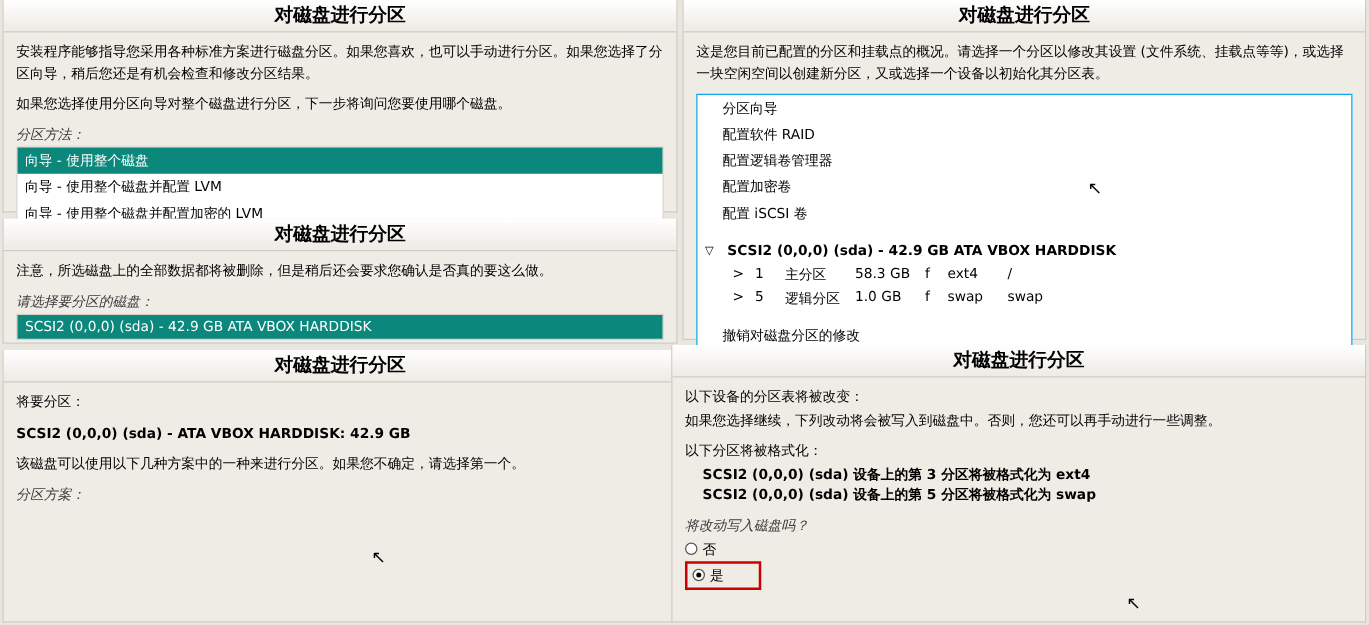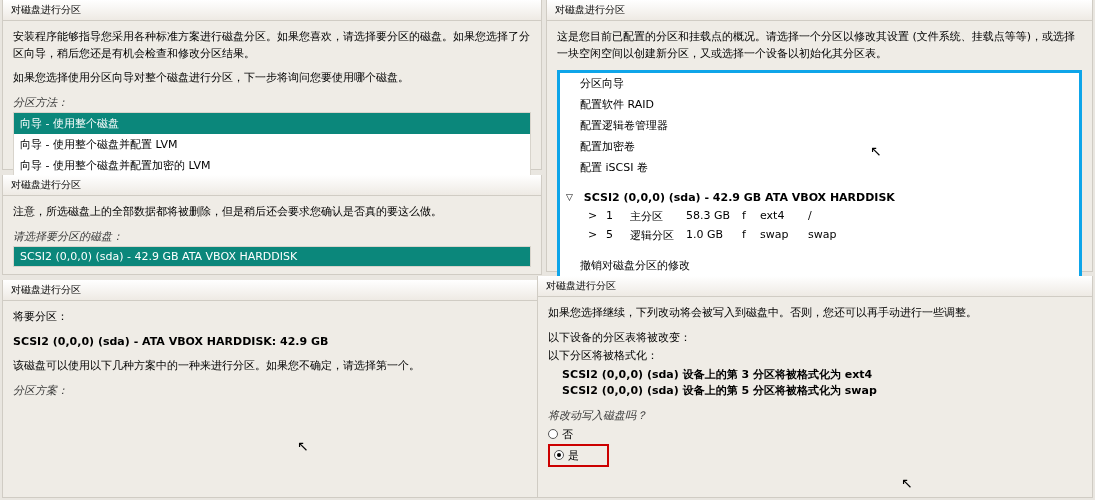--- a/index.html
+++ b/index.html
@@ -16,22 +16,23 @@
   .panel {
     position: absolute;
     background: #efece6;
     border: 1px solid #d0ccc4;
     border-top: none;
   }
   .titlebar {
     background: linear-gradient(to bottom, #ffffff, #eeeae4);
     border-bottom: 1px solid #d0ccc4;
     padding: 3px 8px;
-    font-weight: normal;
-    font-size: 10px;
+    font-weight: bold;
+    font-size: 15px;
+    text-align: center;
   }
   .body {
     padding: 8px 10px;
   }
   .body p {
     margin-bottom: 8px;
     line-height: 1.5;
   }
   .italic-label {
     font-style: italic;
@@ -113,21 +114,21 @@
     font-size: 14px;
     pointer-events: none;
   }
 </style>
 </head>
 <body>
 
 <div class="panel" style="left:2px; top:0; width:540px; height:170px;">
   <div class="titlebar">对磁盘进行分区</div>
   <div class="body">
-    <p>安装程序能够指导您采用各种标准方案进行磁盘分区。如果您喜欢，请选择要分区的磁盘。如果您选择了分区向导，稍后您还是有机会检查和修改分区结果。</p>
+    <p>安装程序能够指导您采用各种标准方案进行磁盘分区。如果您喜欢，也可以手动进行分区。如果您选择了分区向导，稍后您还是有机会检查和修改分区结果。</p>
     <p>如果您选择使用分区向导对整个磁盘进行分区，下一步将询问您要使用哪个磁盘。</p>
     <div class="italic-label">分区方法：</div>
     <div class="list">
       <div class="list-row selected">向导 - 使用整个磁盘</div>
       <div class="list-row">向导 - 使用整个磁盘并配置 LVM</div>
       <div class="list-row">向导 - 使用整个磁盘并配置加密的 LVM</div>
       <div class="list-row">手动</div>
     </div>
   </div>
 </div>
@@ -150,21 +151,21 @@
     <p style="font-weight:bold;">SCSI2 (0,0,0) (sda) - ATA VBOX HARDDISK: 42.9 GB</p>
     <p>该磁盘可以使用以下几种方案中的一种来进行分区。如果您不确定，请选择第一个。</p>
     <div class="italic-label">分区方案：</div>
   </div>
 </div>
 
 <div class="panel" style="left:546px; top:0; width:547px; height:272px;">
   <div class="titlebar">对磁盘进行分区</div>
   <div class="body">
     <p>这是您目前已配置的分区和挂载点的概况。请选择一个分区以修改其设置 (文件系统、挂载点等等)，或选择一块空闲空间以创建新分区，又或选择一个设备以初始化其分区表。</p>
-    <div class="list" style="background:#fff; border:3px solid #0ea5e9;">
+    <div class="list" style="background:#fff; border:1px solid #0ea5e9;">
       <div class="sublist">
         <div class="list-row">分区向导</div>
         <div class="list-row">配置软件 RAID</div>
         <div class="list-row">配置逻辑卷管理器</div>
         <div class="list-row">配置加密卷</div>
         <div class="list-row">配置 iSCSI 卷</div>
       </div>
       <div style="height:10px;"></div>
       <div class="disk-header">
         <span class="expander">▽</span>
@@ -193,22 +194,22 @@
         <div class="list-row">撤销对磁盘分区的修改</div>
         <div class="list-row selected">完成分区操作并将修改写入磁盘</div>
       </div>
     </div>
   </div>
 </div>
 
 <div class="panel" style="left:537px; top:276px; width:556px; height:222px;">
   <div class="titlebar">对磁盘进行分区</div>
   <div class="body">
+    <p style="margin-bottom:2px;">以下设备的分区表将被改变：</p>
     <p>如果您选择继续，下列改动将会被写入到磁盘中。否则，您还可以再手动进行一些调整。</p>
-    <p style="margin-bottom:2px;">以下设备的分区表将被改变：</p>
     <p style="margin-bottom:2px;">以下分区将被格式化：</p>
     <p style="padding-left:14px;font-weight:bold;margin-bottom:0;">SCSI2 (0,0,0) (sda) 设备上的第 3 分区将被格式化为 ext4</p>
     <p style="padding-left:14px;font-weight:bold;">SCSI2 (0,0,0) (sda) 设备上的第 5 分区将被格式化为 swap</p>
     <div class="italic-label">将改动写入磁盘吗？</div>
     <div class="radio-row">
       <span class="radio"></span>
       <span>否</span>
     </div>
     <div style="display:inline-block;">
       <div class="highlight-box">

